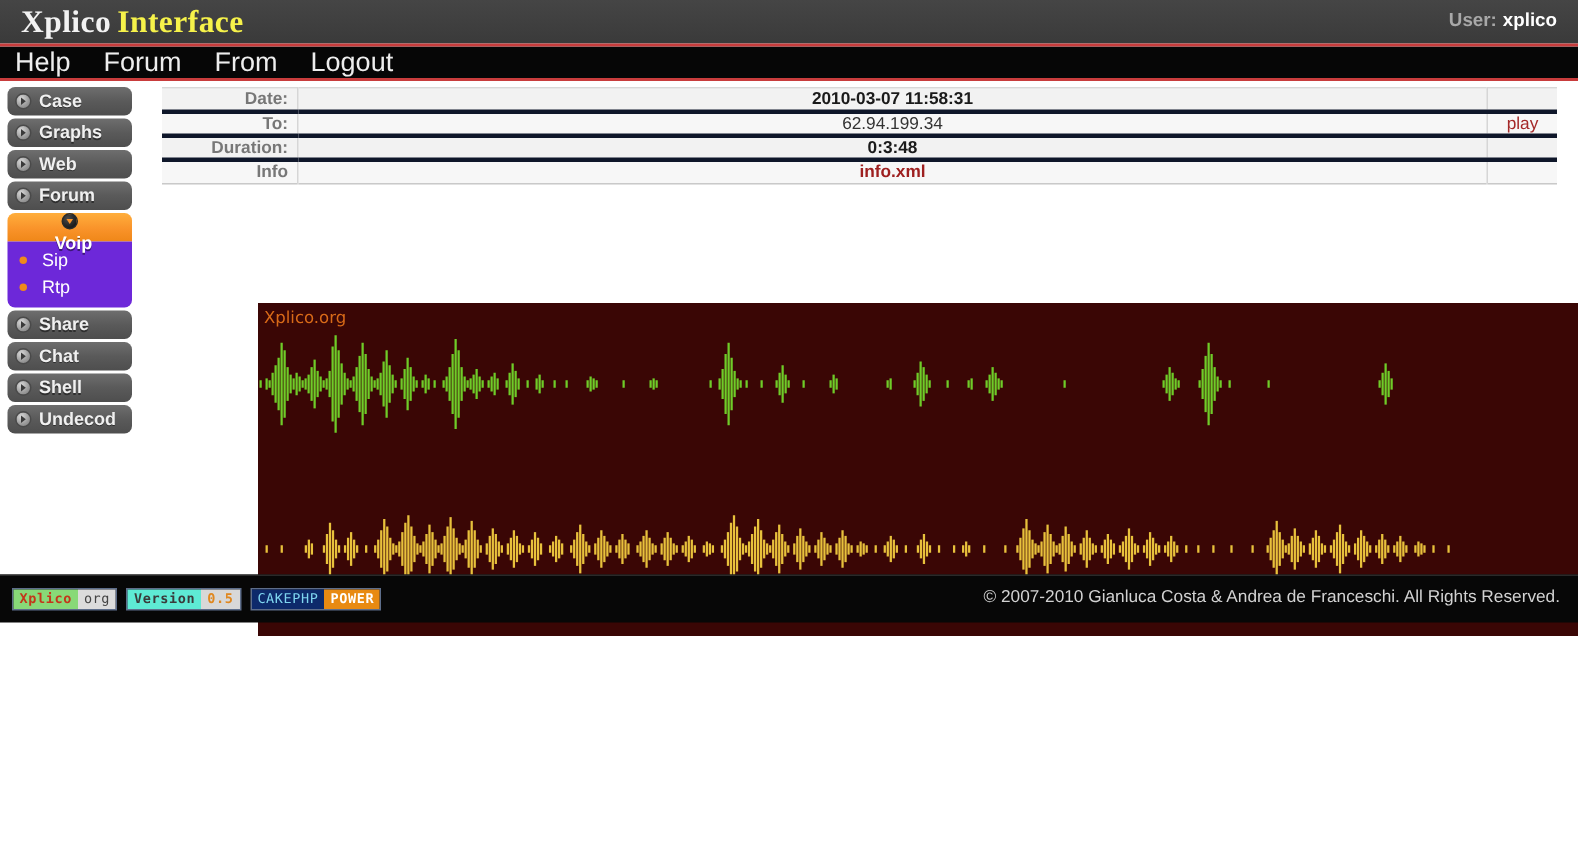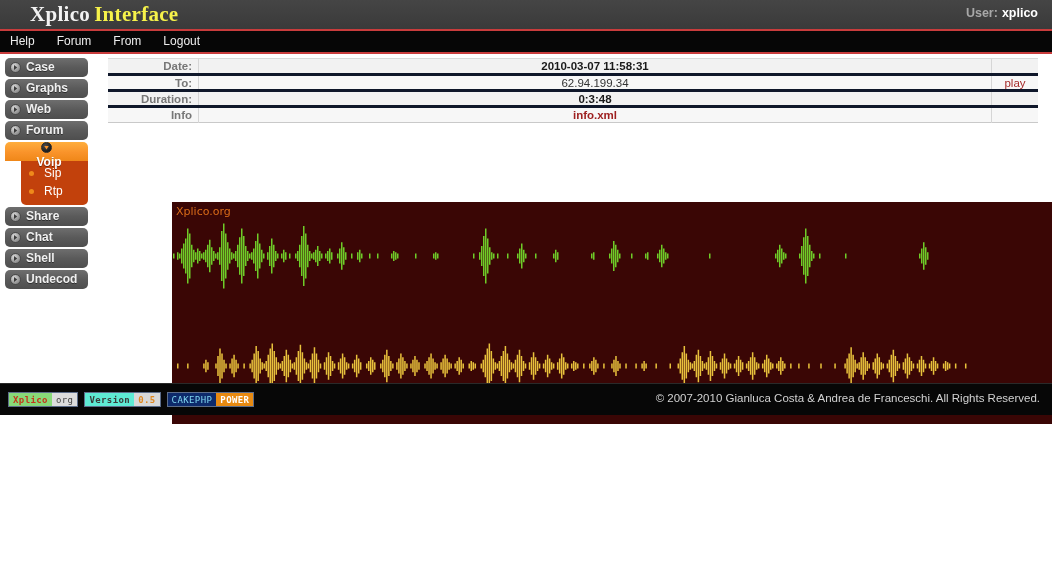--- a/index.html
+++ b/index.html
@@ -26,21 +26,20 @@
   }
   .brand {
     position: absolute;
     left: 14px;
     top: 2px;
     font-family: "Liberation Serif", serif;
     font-size: 21px;
     font-weight: bold;
     letter-spacing: 0.3px;
     white-space: nowrap;
-    margin-left: 16px;
   }
   .brand .b1 { color: #f2f2f2; }
   .brand .b2 { color: #f6f24a; margin-left: 4px; }
 
   .userbox {
     position: absolute;
     right: 14px;
     top: 6px;
     font-size: 12.5px;
     font-weight: bold;
@@ -54,21 +53,21 @@
     height: 21px;
     background: #060606;
     border-bottom: 2px solid #c83c3c;
     padding-left: 10px;
     display: flex;
     align-items: center;
   }
   .menubar a {
     color: #ededed;
     text-decoration: none;
-    font-size: 12px;
+    font-size: 18px;
     margin-right: 22px;
     line-height: 21px;
   }
 
   
   .page {
     position: relative;
     height: 329px;
     background: #ffffff;
   }
@@ -115,25 +114,24 @@
     box-sizing: border-box;
   }
   .nav-ico svg { position: absolute; left: 0; top: 0; }
   .nav-item.active .nav-ico {
     background: radial-gradient(circle at 35% 30%, #4a4a4a 0%, #1d1d1d 70%, #111 100%);
     border: 1px solid #2a2a2a;
   }
   .nav-label { line-height: 19px; }
 
   .submenu {
-    background: #c2410c;
+    background: #6d28d9;
     border-radius: 0 0 5px 5px;
     padding: 3px 0 5px 0;
     margin-bottom: 2px;
-    margin-left: 16px;
   }
   .sub-item {
     height: 18px;
     display: flex;
     align-items: center;
     padding-left: 8px;
     color: #ffffff;
     font-size: 12px;
     cursor: pointer;
   }

